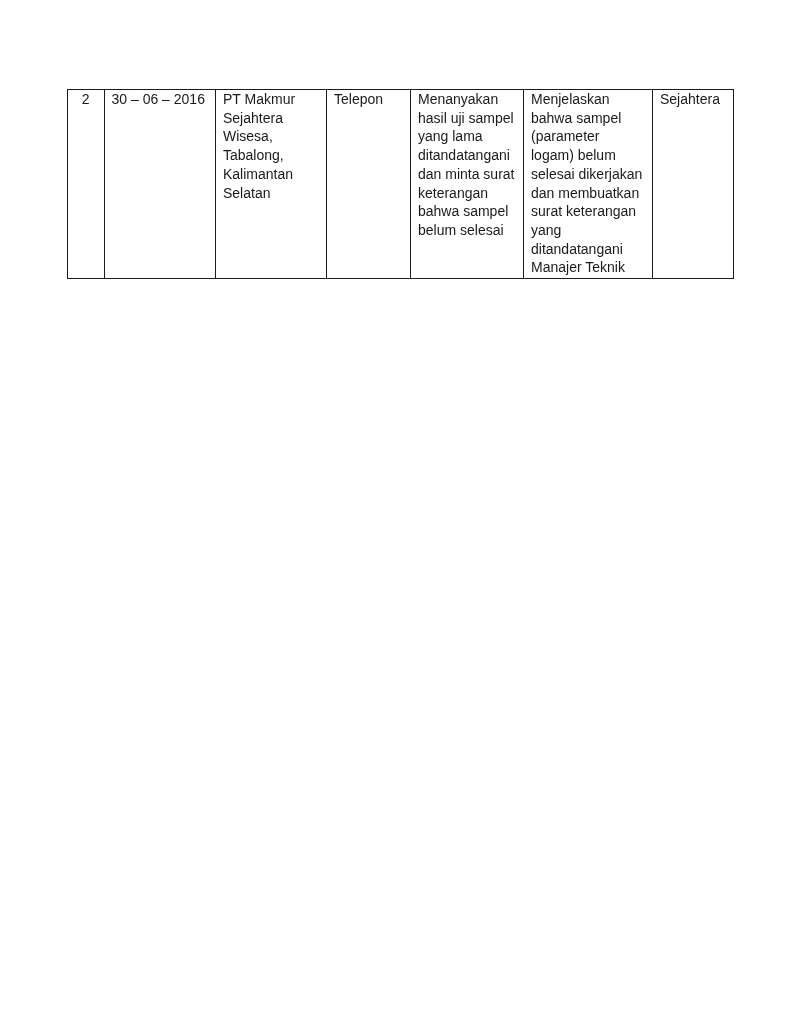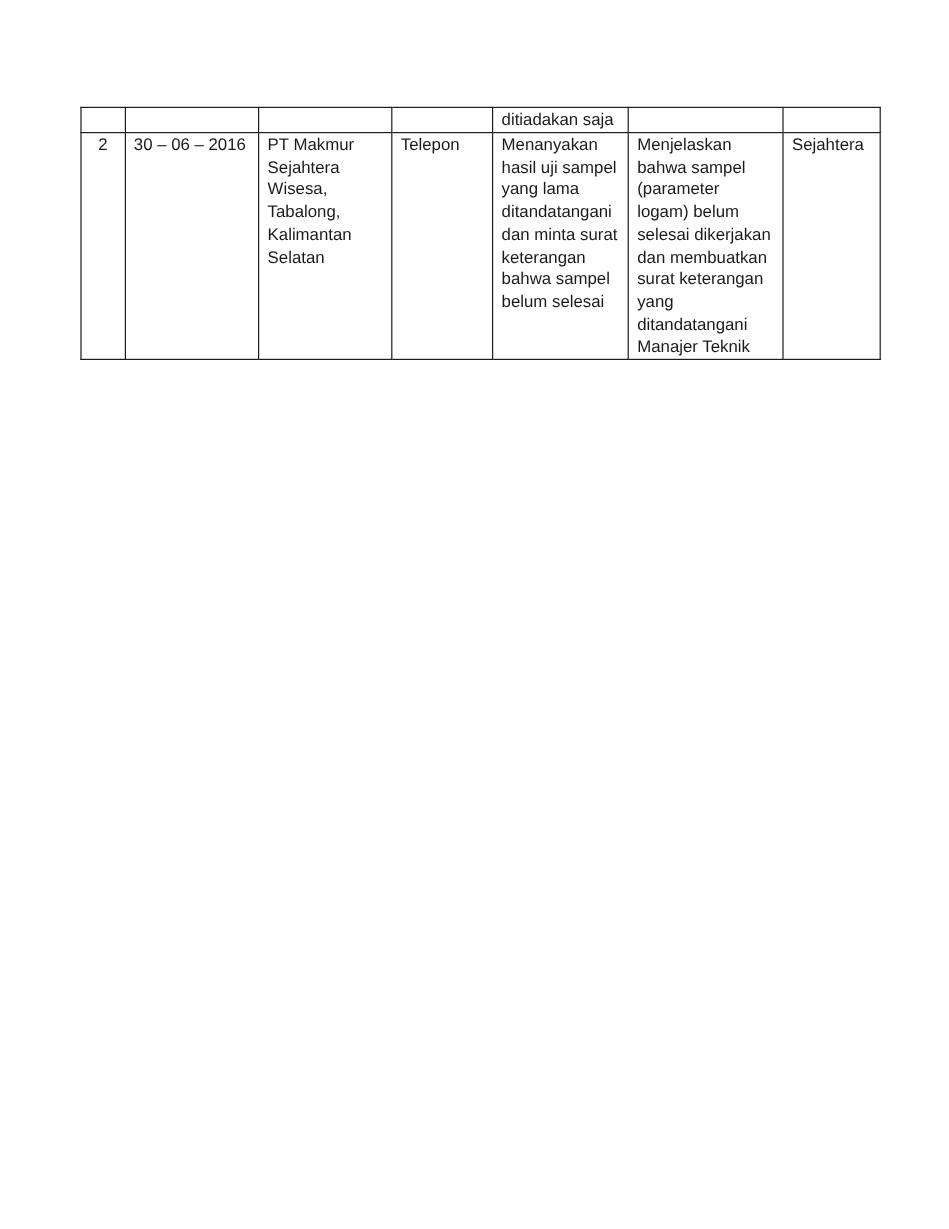--- a/index.html
+++ b/index.html
@@ -61,29 +61,20 @@
     <colgroup>
       <col style="width:36.5px">
       <col style="width:111.5px">
       <col style="width:111px">
       <col style="width:84px">
       <col style="width:113px">
       <col style="width:129px">
       <col style="width:81px">
     </colgroup>
     <tbody>
-      <tr class="row-continuation">
-        <td class="cell-number"></td>
-        <td class="cell-date"></td>
-        <td class="cell-company"></td>
-        <td class="cell-contact-method"></td>
-        <td class="cell-inquiry">ditiadakan saja</td>
-        <td class="cell-response"></td>
-        <td class="cell-handler"></td>
-      </tr>
       <tr class="row-entry">
         <td class="cell-number">2</td>
         <td class="cell-date">30 – 06 – 2016</td>
         <td class="cell-company">PT Makmur
 Sejahtera
 Wisesa,
 Tabalong,
 Kalimantan
 Selatan</td>
         <td class="cell-contact-method">Telepon</td>

